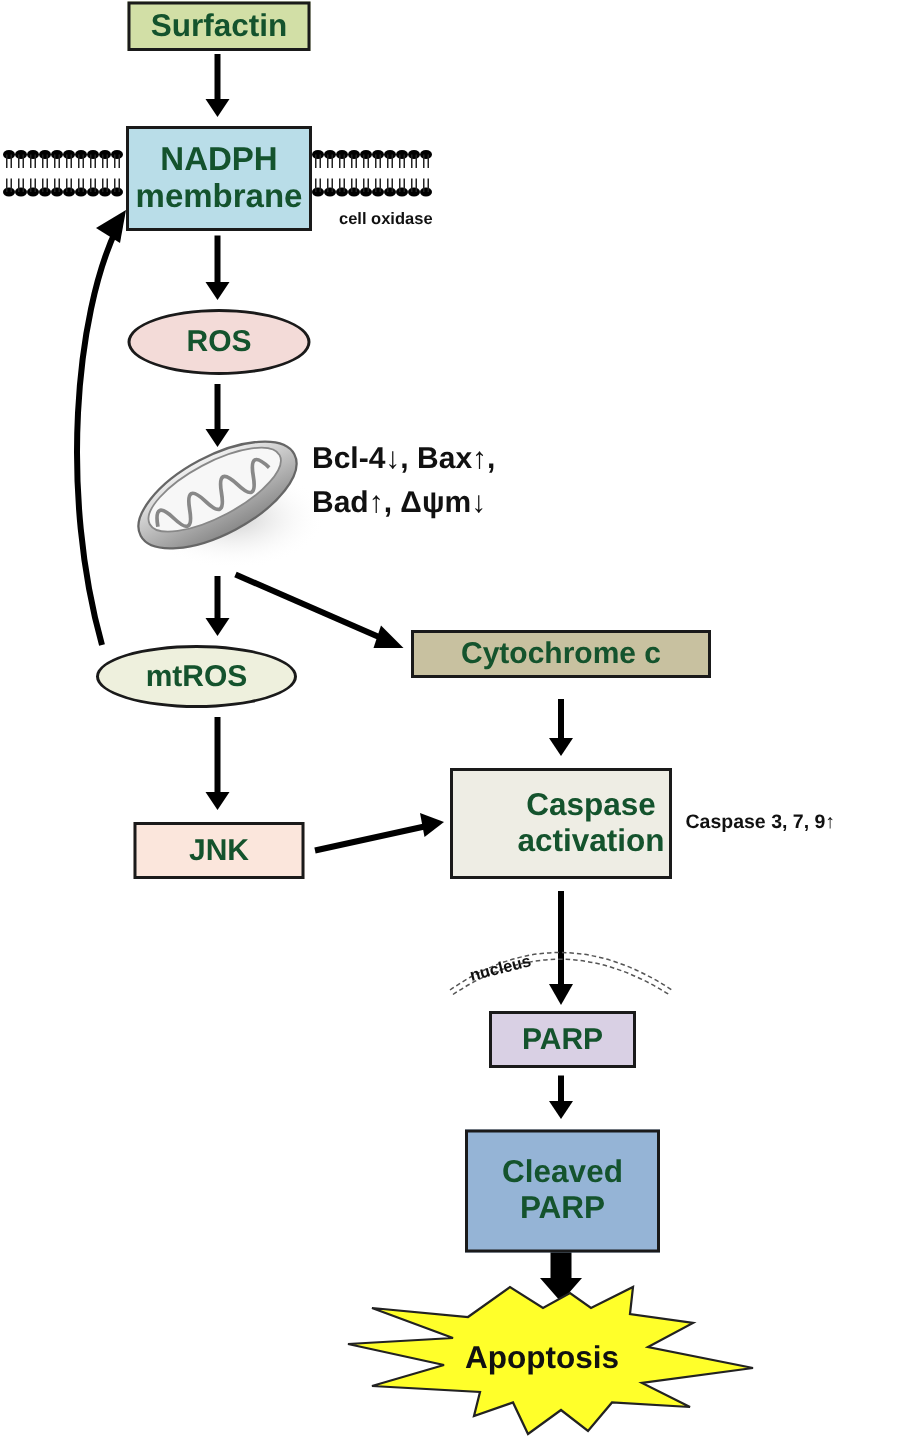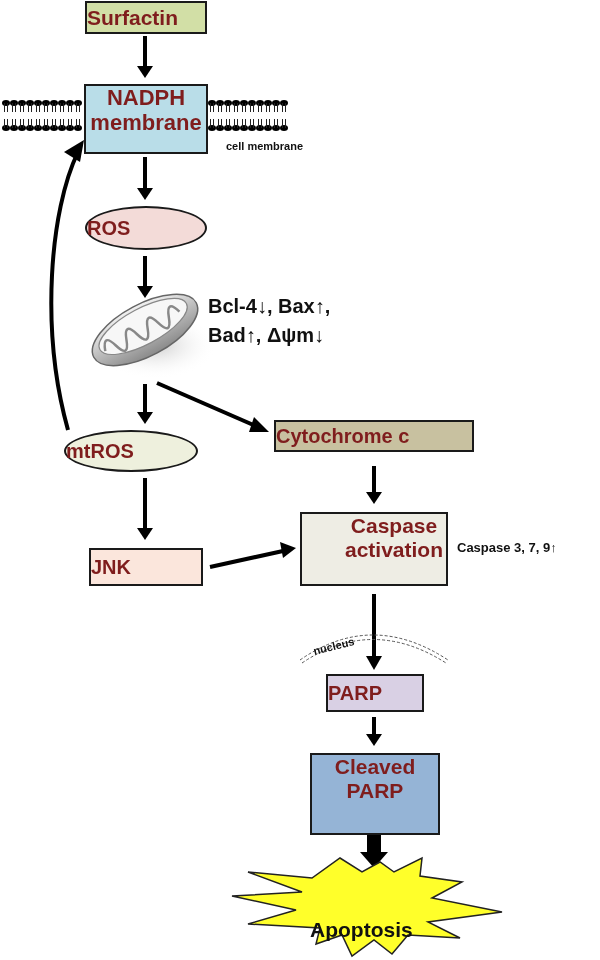--- a/index.html
+++ b/index.html
@@ -1,20 +1,20 @@
 <!DOCTYPE html>
 <html><head>
 <meta charset="utf-8">
 <style>
   html, body { margin:0; padding:0; background:#ffffff; }
   body { width:600px; height:960px; position:relative; overflow:hidden;
          font-family:"Liberation Sans", sans-serif; }
   .node { position:absolute; box-sizing:border-box; border:2px solid #1a1a1a;
-          display:flex; align-items:center; text-align:center;
-          font-weight:bold; color:#7f1d1d; line-height:1.12; }
+          display:flex; align-items:center; justify-content:center; text-align:center;
+          font-weight:bold; color:#14532d; line-height:1.12; }
   .ellipse { border-radius:50%; }
   .label { position:absolute; font-weight:bold; color:#111; white-space:nowrap; }
   svg.layer { position:absolute; left:0; top:0; }
 </style>
 </head>
 <body>
 
 <svg class="layer" width="600" height="960">
   <defs>
     <marker id="ah" markerWidth="10" markerHeight="10" refX="5" refY="5" orient="auto" markerUnits="userSpaceOnUse">
@@ -211,21 +211,21 @@
 </svg>
 
 <div class="node" style="left:85px;top:1px;width:122px;height:33px;background:#d2dfa6;font-size:21px;">
   <span>Surfactin</span>
 </div>
 
 <div class="node" style="left:84px;top:84px;width:124px;height:70px;background:#b9dde8;font-size:22px;flex-direction:column;">
   <span>NADPH</span>
   <span>membrane</span>
 </div>
-<span class="label" style="left:226px;top:140px;font-size:11px;">cell membrane</span>
+<span class="label" style="left:226px;top:140px;font-size:11px;">cell oxidase</span>
 
 <div class="node ellipse" style="left:85px;top:206px;width:122px;height:44px;background:#f3dbd8;font-size:20px;">
   <span>ROS</span>
 </div>
 
 <div class="label" style="left:208px;top:292px;font-size:20px;line-height:29px;">
   <div>Bcl-4↓, Bax↑,</div>
   <div>Bad↑, Δψm↓</div>
 </div>
 
@@ -251,13 +251,13 @@
 
 <div class="node" style="left:326px;top:674px;width:98px;height:38px;background:#d9d0e4;font-size:20px;">
   <span>PARP</span>
 </div>
 
 <div class="node" style="left:310px;top:753px;width:130px;height:82px;background:#95b4d6;font-size:21px;flex-direction:column;">
   <span>Cleaved</span>
   <span>PARP</span>
 </div>
 
-<span class="label" style="left:310px;top:894px;font-size:21px;margin-top:24px;">Apoptosis</span>
+<span class="label" style="left:310px;top:894px;font-size:21px;">Apoptosis</span>
 
 </body></html>

